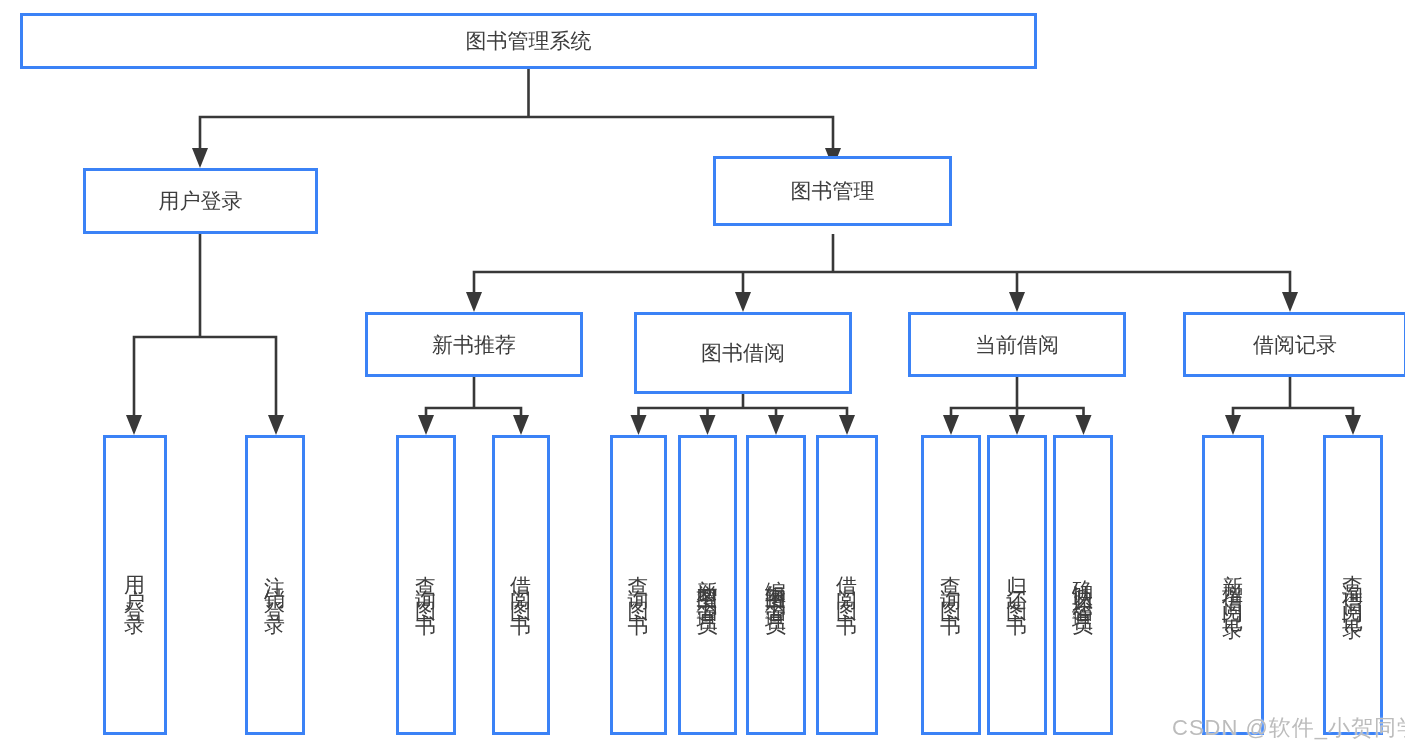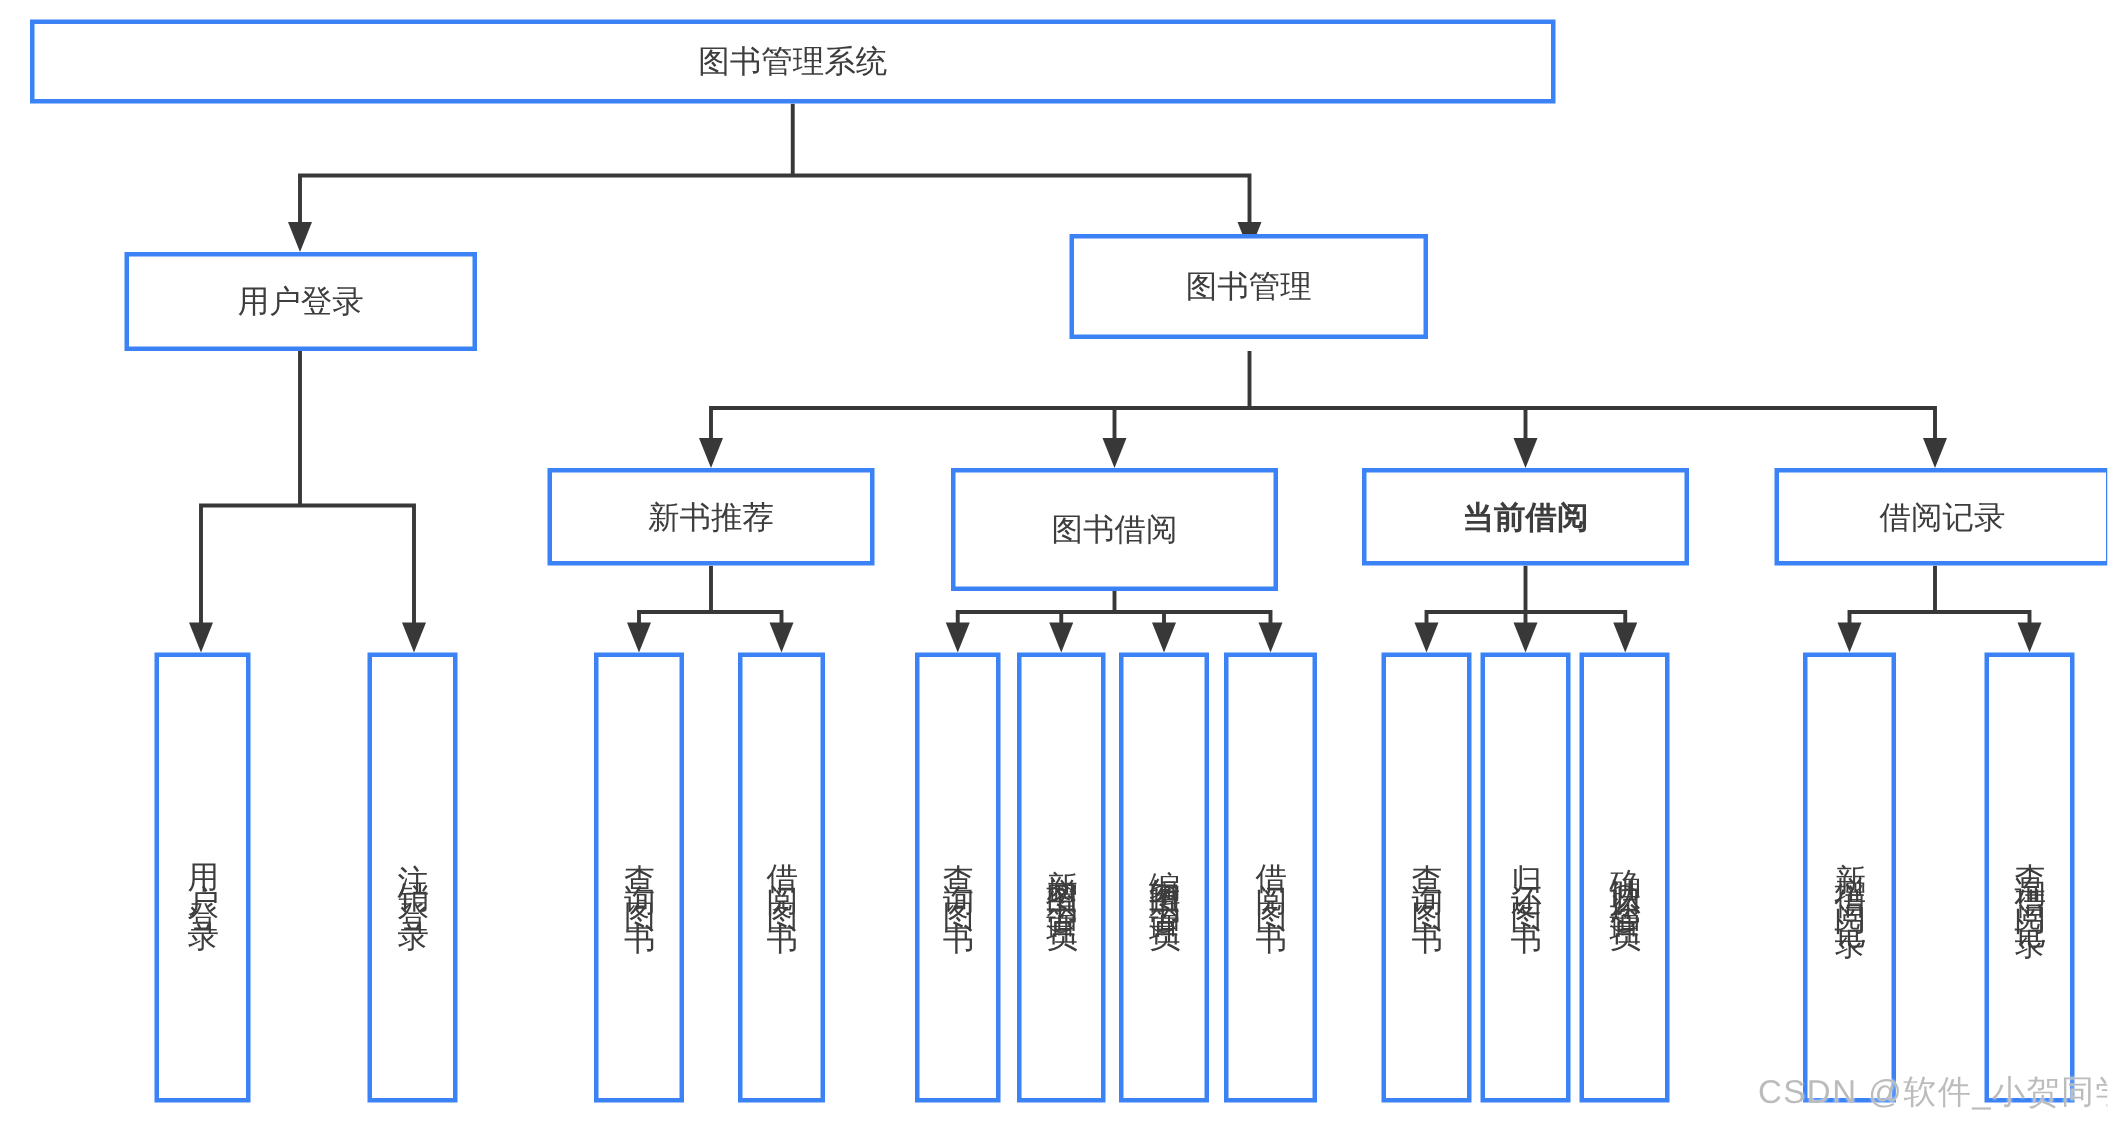--- a/index.html
+++ b/index.html
@@ -99,21 +99,21 @@
     </g>
   </svg>
 
   <div class="box" style="left:20px; top:13px; width:1017px; height:56px;">图书管理系统</div>
 
   <div class="box" style="left:83px; top:168px; width:235px; height:66px;">用户登录</div>
   <div class="box" style="left:713px; top:156px; width:239px; height:70px;">图书管理</div>
 
   <div class="box" style="left:365px; top:312px; width:218px; height:65px;">新书推荐</div>
   <div class="box" style="left:634px; top:312px; width:218px; height:82px;">图书借阅</div>
-  <div class="box" style="left:908px; top:312px; width:218px; height:65px;font-weight:bold;">当前借阅</div>
+  <div class="box" style="left:908px; top:312px; width:218px; height:65px;">当前借阅</div>
   <div class="box" style="left:1183px; top:312px; width:224px; height:65px;">借阅记录</div>
 
   <div class="box v" style="left:103px; top:435px; width:64px; height:300px;">用户登录</div>
   <div class="box v" style="left:245px; top:435px; width:60px; height:300px;">注销登录</div>
 
   <div class="box v" style="left:396px; top:435px; width:60px; height:300px;">查询图书</div>
   <div class="box v" style="left:492px; top:435px; width:58px; height:300px;">借阅图书</div>
 
   <div class="box v" style="left:610px; top:435px; width:57px; height:300px;">查询图书</div>
   <div class="box v sm" style="left:678px; top:435px; width:59px; height:300px;">新增图书（管理员）</div>

